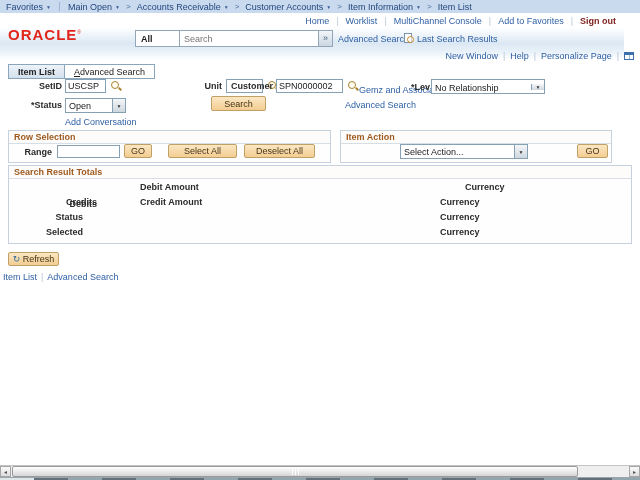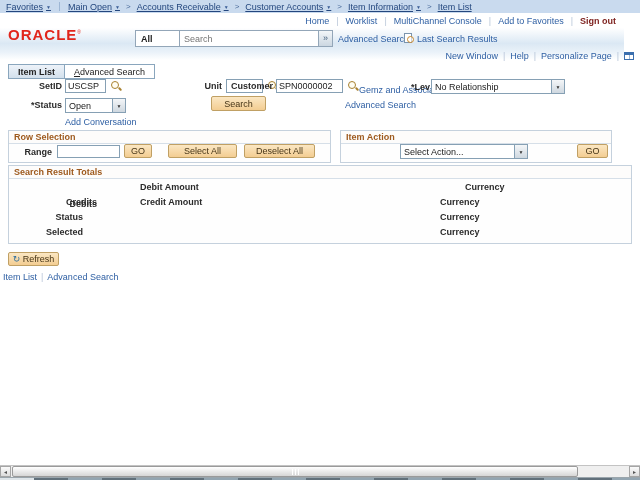--- a/index.html
+++ b/index.html
@@ -2,21 +2,21 @@
 <html><head>
 <meta charset="utf-8">
 <style>
   * { margin:0; padding:0; box-sizing:border-box; }
   html,body { width:640px; height:480px; background:#fff; font-family:"Liberation Sans", sans-serif; }
   #page { position:relative; width:640px; height:480px; background:#fff; overflow:hidden; font-size:9px; color:#222; }
 
   
   .bc-bar { position:absolute; top:0; left:0; width:640px; height:13px; background:#c9daee;
             display:flex; align-items:center; padding-left:6px; color:#24477e; }
-  .bc-item { display:flex; align-items:center; gap:3px; cursor:pointer; white-space:nowrap;text-decoration:underline; }
+  .bc-item { display:flex; align-items:center; gap:3px; cursor:pointer; white-space:nowrap; }
   .bc-arrow { font-size:5px; color:#3a5d96; }
   .bc-div { width:1px; height:9px; background:#9db6d4; margin:0 8px; }
   .bc-sep { margin:0 6px; color:#4a6b9a; font-size:8px; }
 
   
   .hdr { position:absolute; top:13px; left:0; width:624px; height:49px;
          background:linear-gradient(180deg,#ffffff 0%,#ffffff 30%,#dbe8f4 62%,#eaf2f9 80%,#ffffff 96%);padding-left:12px; }
   .topnav { position:absolute; top:3px; right:8px; display:flex; align-items:center; gap:7px; }
   .topnav .lnk { white-space:nowrap; }
   .pipe { color:#b9c6d8; }
@@ -177,21 +177,21 @@
   <span class="lbl" style="left:160px;width:62px;top:81px;text-align:right;">Unit</span>
   <input class="ps-input" style="left: 226px; top: 79px; width: 37px;" type="text" value="">
   <span class="lkp" style="left:267px;top:80px;"></span>
 
   <span class="lbl" style="left:215px;width:58px;top:81px;text-align:right;">Customer</span>
   <input class="ps-input" style="left: 276px; top: 79px; width: 67px;" type="text" value="SPN0000002">
   <span class="lkp" style="left:347px;top:80px;"></span>
   <span class="alnk" style="left:359px;top:85px;">Gemz and Associate</span>
 
   <span class="lbl" style="left:411px;top:82px;">*Lev</span>
-  <div class="ps-select" style="left:431px;top:79px;width:134px;">
+  <div class="ps-select" style="left:431px;top:79px;width:114px;align-items:center;">
     <span class="txt">No Relationship</span>
     <span class="arw">▼</span>
   </div>
 
   <span class="lbl" style="left:0;width:62px;top:100px;text-align:right;">*Status</span>
   <div class="ps-select" style="left:65px;top:98px;width:61px;">
     <span class="txt">Open</span>
     <span class="arw">▼</span>
   </div>
   <button class="ps-btn" style="left:211px;top:96px;width:55px;height:15px;">Search</button>

